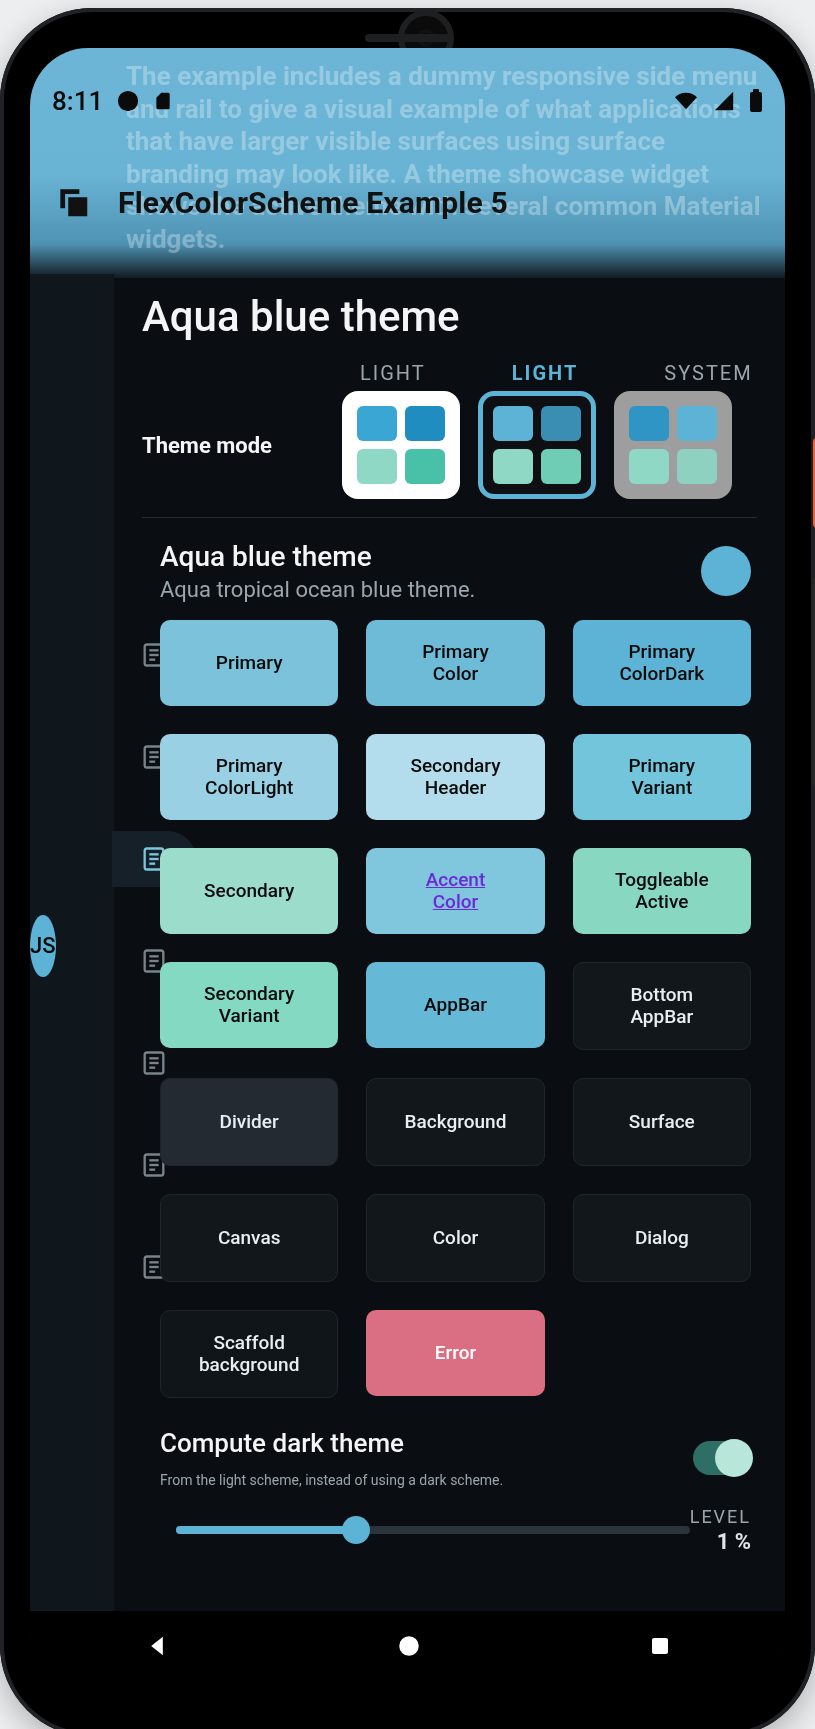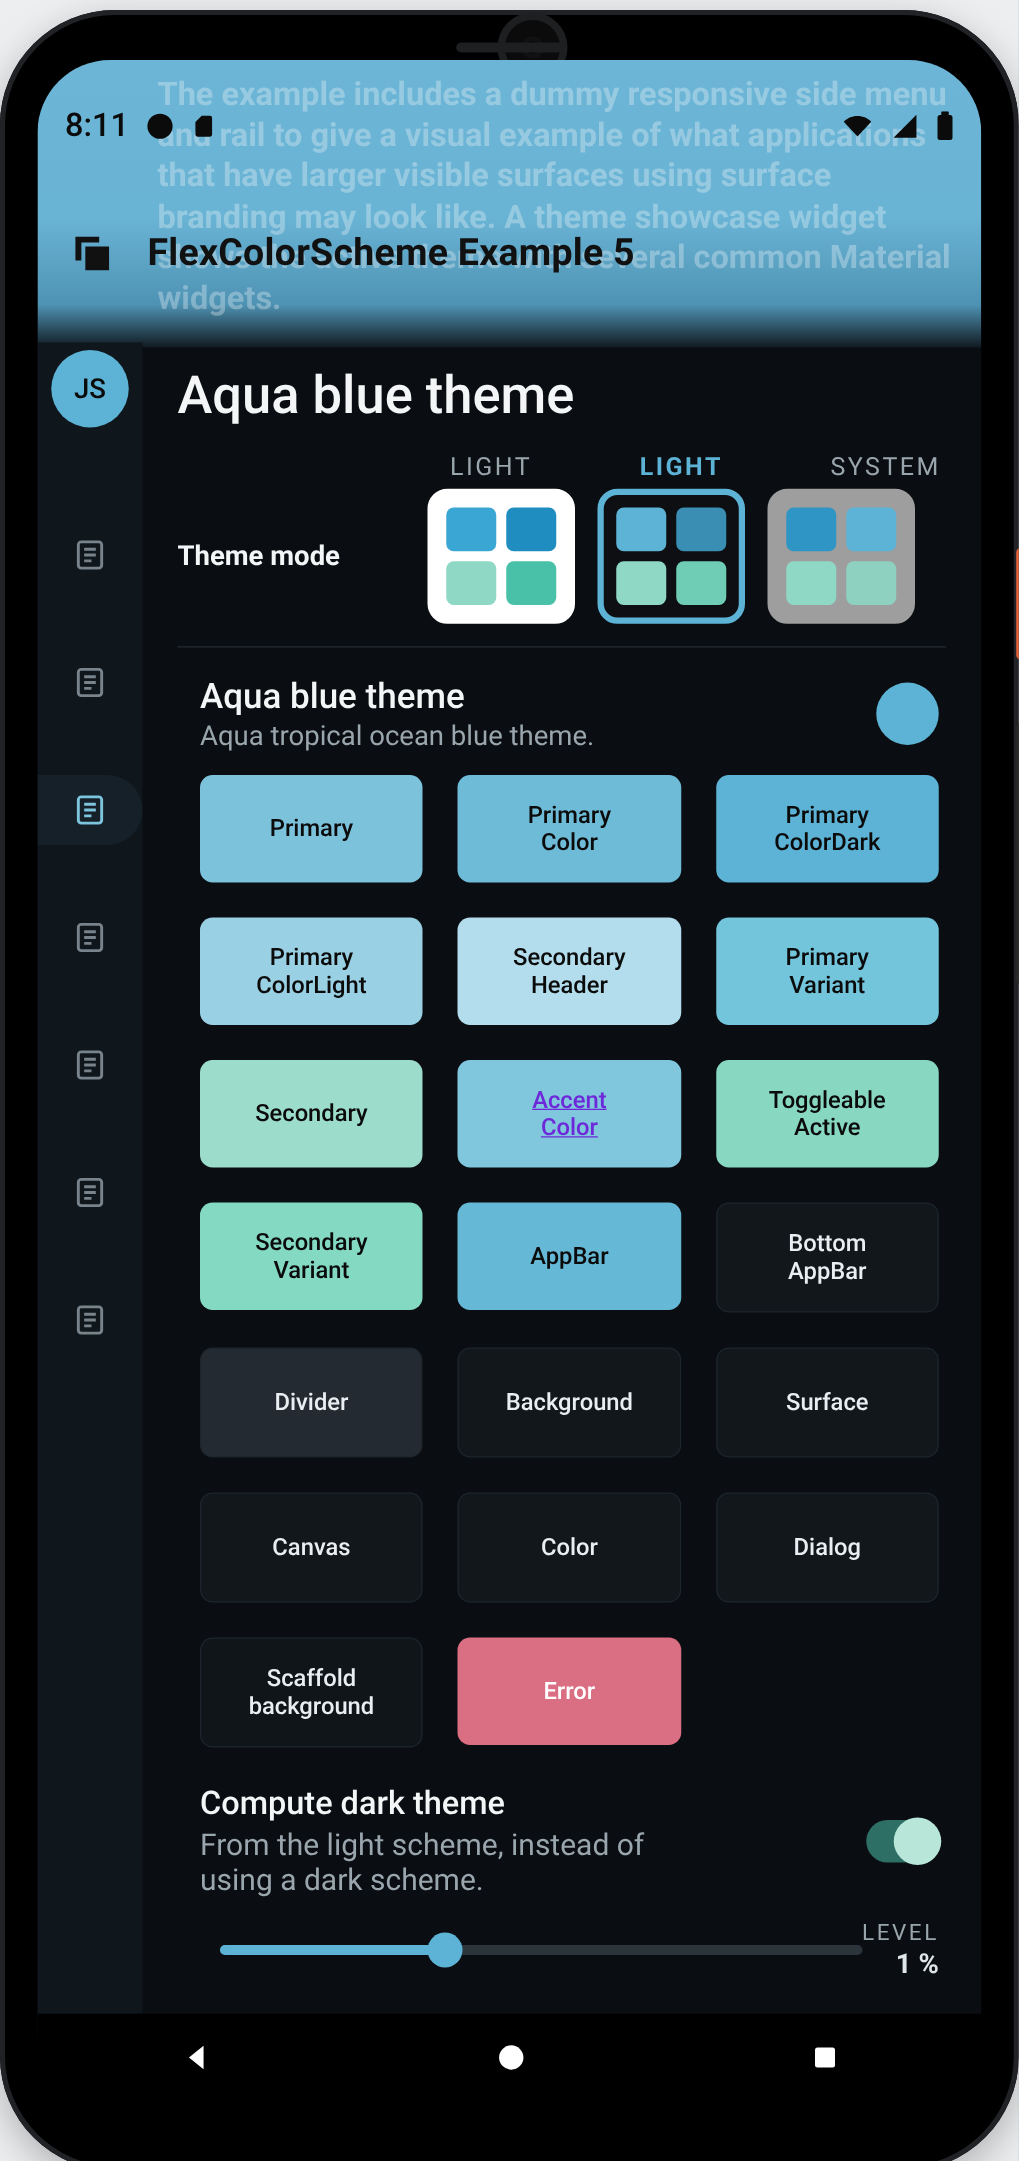--- a/index.html
+++ b/index.html
@@ -48,21 +48,21 @@
   }
   .status{position:absolute;left:22px;right:22px;top:36px;height:34px;display:flex;align-items:center;justify-content:space-between;color:#0b0b0b}
   .status .left{display:flex;align-items:center;gap:14px}
   .status .time{font-size:26px;font-weight:500}
   .status svg{display:block}
   .appbar{position:absolute;left:24px;right:24px;top:118px;height:72px;display:flex;align-items:center;gap:26px;color:#111}
   .appbar .title{font-size:30px;font-weight:700;letter-spacing:.2px}
   .copy-icon{width:38px;height:38px}
   
   .content{position:absolute;left:0;right:0;top:226px;bottom:74px;display:flex}
-  .rail{width:84px;background:var(--rail);display:flex;flex-direction:column;align-items:center;padding-top:18px;gap:56px}
+  .rail{width:84px;background:var(--rail);display:flex;align-items:center;padding-top:18px;gap:56px}
   .avatar{width:62px;height:62px;border-radius:50%;background:var(--accent);display:flex;align-items:center;justify-content:center;color:#0b0b0b;font-weight:500;font-size:22px;margin-top:-12px}
   .rail-item{width:84px;height:56px;display:flex;align-items:center;justify-content:center;color:#78838b;border-radius:0}
   .rail-item.selected{background:var(--rail-sel);color:#7dc4dd;border-top-right-radius:28px;border-bottom-right-radius:28px;}
   .rail-item svg{width:28px;height:28px}
   .page{flex:1;overflow-y:auto;padding:18px 28px 22px 28px}
   .page h1{color:var(--white);font-size:42px;font-weight:500;margin:0 0 20px 0}
   .hr{height:1px;background:var(--divider);margin:18px 0}
   
   .mode-labels{display:flex;gap:86px;margin-left:218px;color:var(--muted);font-size:20px;letter-spacing:2px}
   .mode-labels span.sel{color:var(--accent);font-weight:700}
@@ -80,21 +80,21 @@
   .listtile .t1{color:var(--white);font-size:28px;font-weight:500}
   .listtile .t2{color:var(--muted);font-size:22px;margin-top:4px}
   .seed{width:50px;height:50px;border-radius:50%;background:var(--accent)}
   
   .grid{display:grid;grid-template-columns:repeat(3,1fr);gap:28px;margin:18px 6px 0 18px}
   .tile{height:78px;border-radius:10px;display:flex;align-items:center;justify-content:center;text-align:center;font-size:19px;font-weight:500;line-height:1.15;padding:4px;cursor:pointer}
   .dk{color:#e9eef2;background:#12171c;border:1px solid #1e262d}
   
   .toggle-row{display:flex;align-items:center;justify-content:space-between;margin:30px 6px 0 18px}
   .toggle-row .tt{color:var(--white);font-size:26px;font-weight:500}
-  .toggle-row .ts{color:var(--muted);font-size:24px;max-width:400px;margin-top:4px}
+  .toggle-row .ts{color:var(--muted);font-size:14px;max-width:400px;margin-top:14px}
   .switch{width:58px;height:34px;border-radius:20px;background:#2d6f65;position:relative}
   .switch .knob{position:absolute;right:-2px;top:-2px;width:38px;height:38px;border-radius:50%;background:#b8e6d8}
   
   .level{display:flex;align-items:center;justify-content:flex-start;margin:18px 6px 0 34px;}
   .level .labels{text-align:right;color:var(--muted)}
   .level .labels .cap{font-size:18px;letter-spacing:2px}
   .level .labels .val{font-size:22px;font-weight:700;color:#dfe6ea;margin-top:2px}
   .track{flex:1;height:8px;border-radius:6px;background:#2b343b;position:relative}
   .track .fill{position:absolute;left:0;top:0;bottom:0;border-radius:6px;background:var(--accent)}
   .thumb{position:absolute;top:50%;width:28px;height:28px;border-radius:50%;background:var(--accent);transform:translate(-50%,-50%)}

